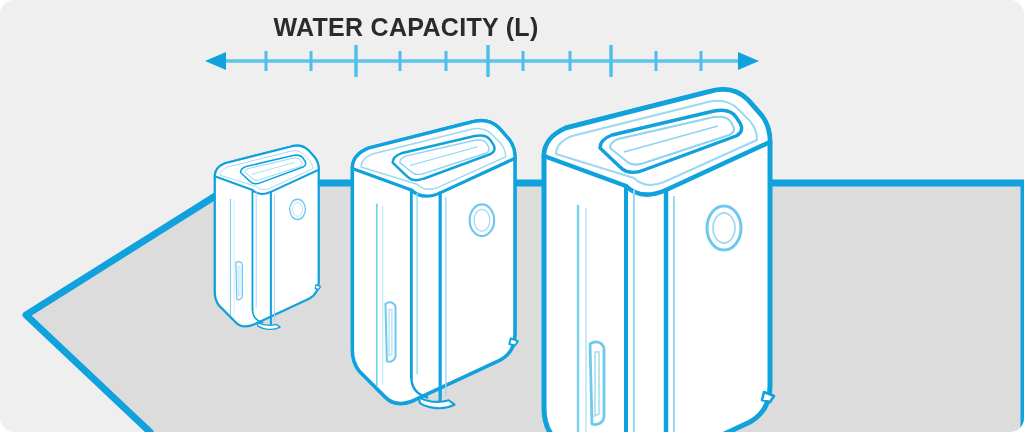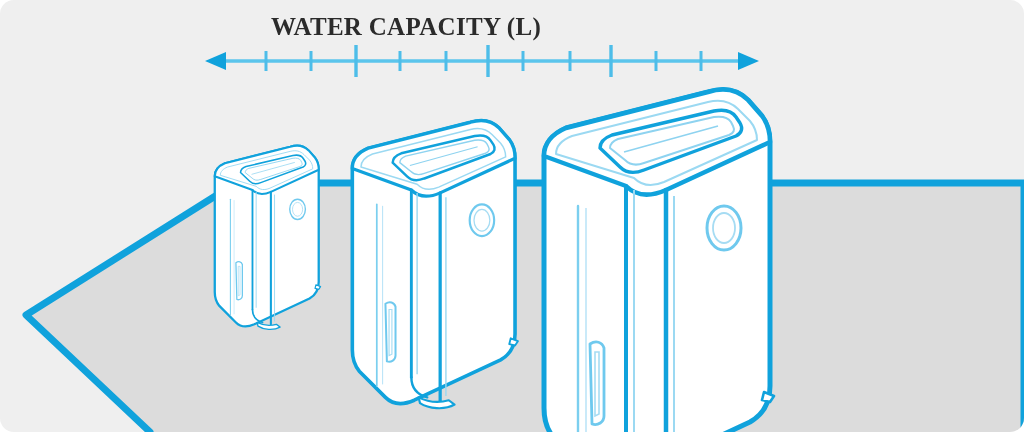--- a/index.html
+++ b/index.html
@@ -24,21 +24,21 @@
     inset: 0;
     width: 1024px;
     height: 432px;
   }
   #title {
     position: absolute;
     left: 0;
     top: 13px;
     width: 812px;
     text-align: center;
-    font-family: Liberation Serif, serif;
+    font-family: Liberation Sans, sans-serif;
     font-weight: bold;
     font-size: 25px;
     letter-spacing: 0.3px;
     color: #2b2b2b;
     pointer-events: none;
     user-select: none;
   }
 </style>
 </head>
 <body>

